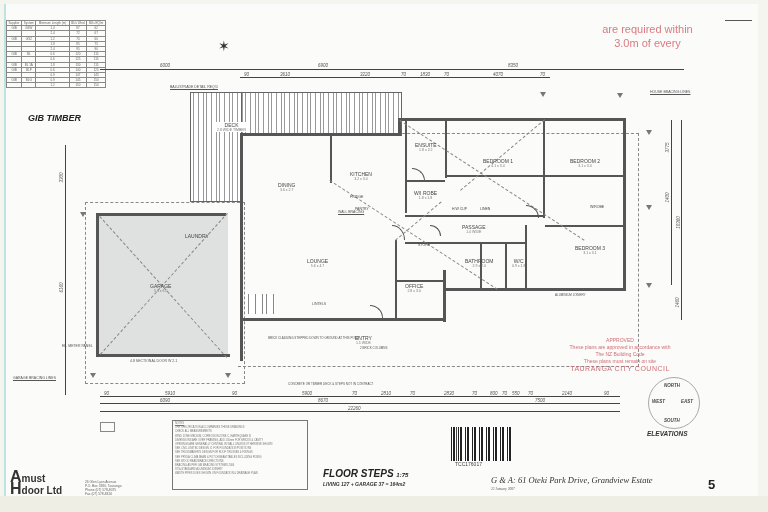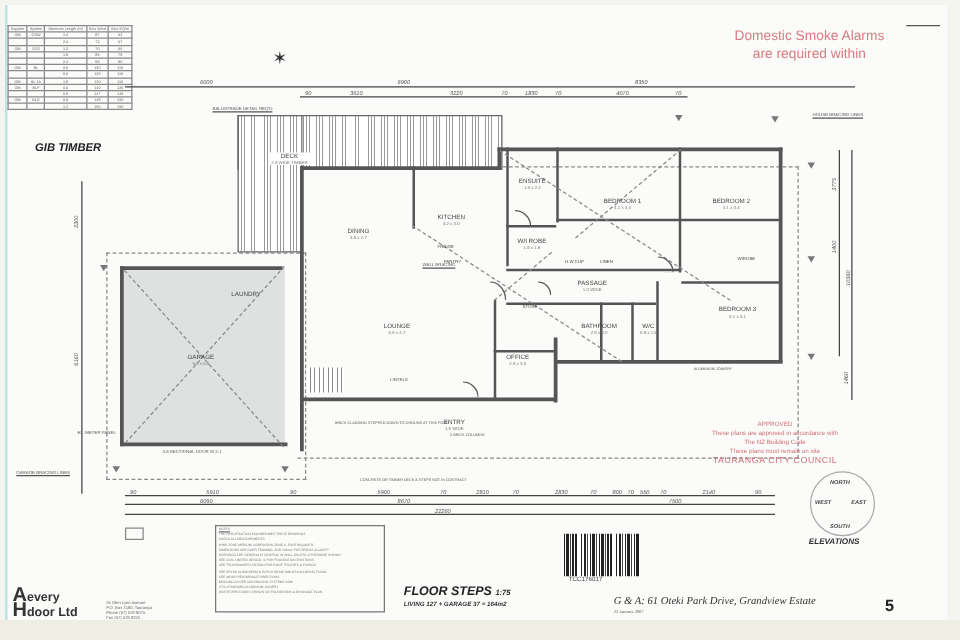--- a/index.html
+++ b/index.html
@@ -146,22 +146,22 @@
         <td></td>
         <td>1.2</td>
         <td>150</td>
         <td>150</td>
       </tr>
   </tbody>
 </table>
 <div class="gib-title">GIB TIMBER</div>
 
 <div class="smoke">
-  <div>Domestic Smoke Alarms</div>
   <div>are required within</div>
+  <div>3.0m of every</div>
 </div>
 
 <div class="abs" style="left:218px;top:38px;font-size:14px;color:#333;">✶</div>
 
 <div class="dim" style="left:100px;top:69px;width:584px;"></div>
 <div class="dtext" style="left:160px;top:63px;">6000</div>
 <div class="dtext" style="left:318px;top:63px;">6900</div>
 <div class="dtext" style="left:508px;top:63px;">8350</div>
 <div class="dim" style="left:240px;top:77px;width:310px;"></div>
 <div class="dtext" style="left:244px;top:72px;">90</div>
@@ -320,21 +320,21 @@
   <div>SEE CIVIL LIMITED DESIGN #1 FOR FOUNDATION POSITIONS</div>
   <div>SEE TRUSSMAKER'S DESIGN FOR ROOF TRUSSES &amp; FIXINGS</div>
   <div>SEE PRYDA CLIMA BEAM &amp; PLITCH BEAM TABLES INCLUDING FIXING</div>
   <div>SEE WOOD READIBRACE DIRECTIONS</div>
   <div>BRACING AS PER GIB BRACING SYSTEMS 2006</div>
   <div>STS=STANDARD ALUMINIUM JOINERY</div>
   <div>WASTE PIPES DOES SHOWN ON FOUNDATION &amp; DRAINAGE PLAN</div>
 </div>
 
 <div class="logo">
-  <div><span class="cap">A</span><span>every</span></div>
+  <div><span class="cap">A</span><span>must</span></div>
   <div><span class="cap">H</span><span>door Ltd</span></div>
 </div>
 <div class="address-small">
   <div>26 Glen Lyon Avenue</div>
   <div>P.O. Box 3180, Tauranga</div>
   <div>Phone (07) 578-8075</div>
   <div>Fax (07) 578-8326</div>
 </div>
 
 <div class="barcode"></div>

